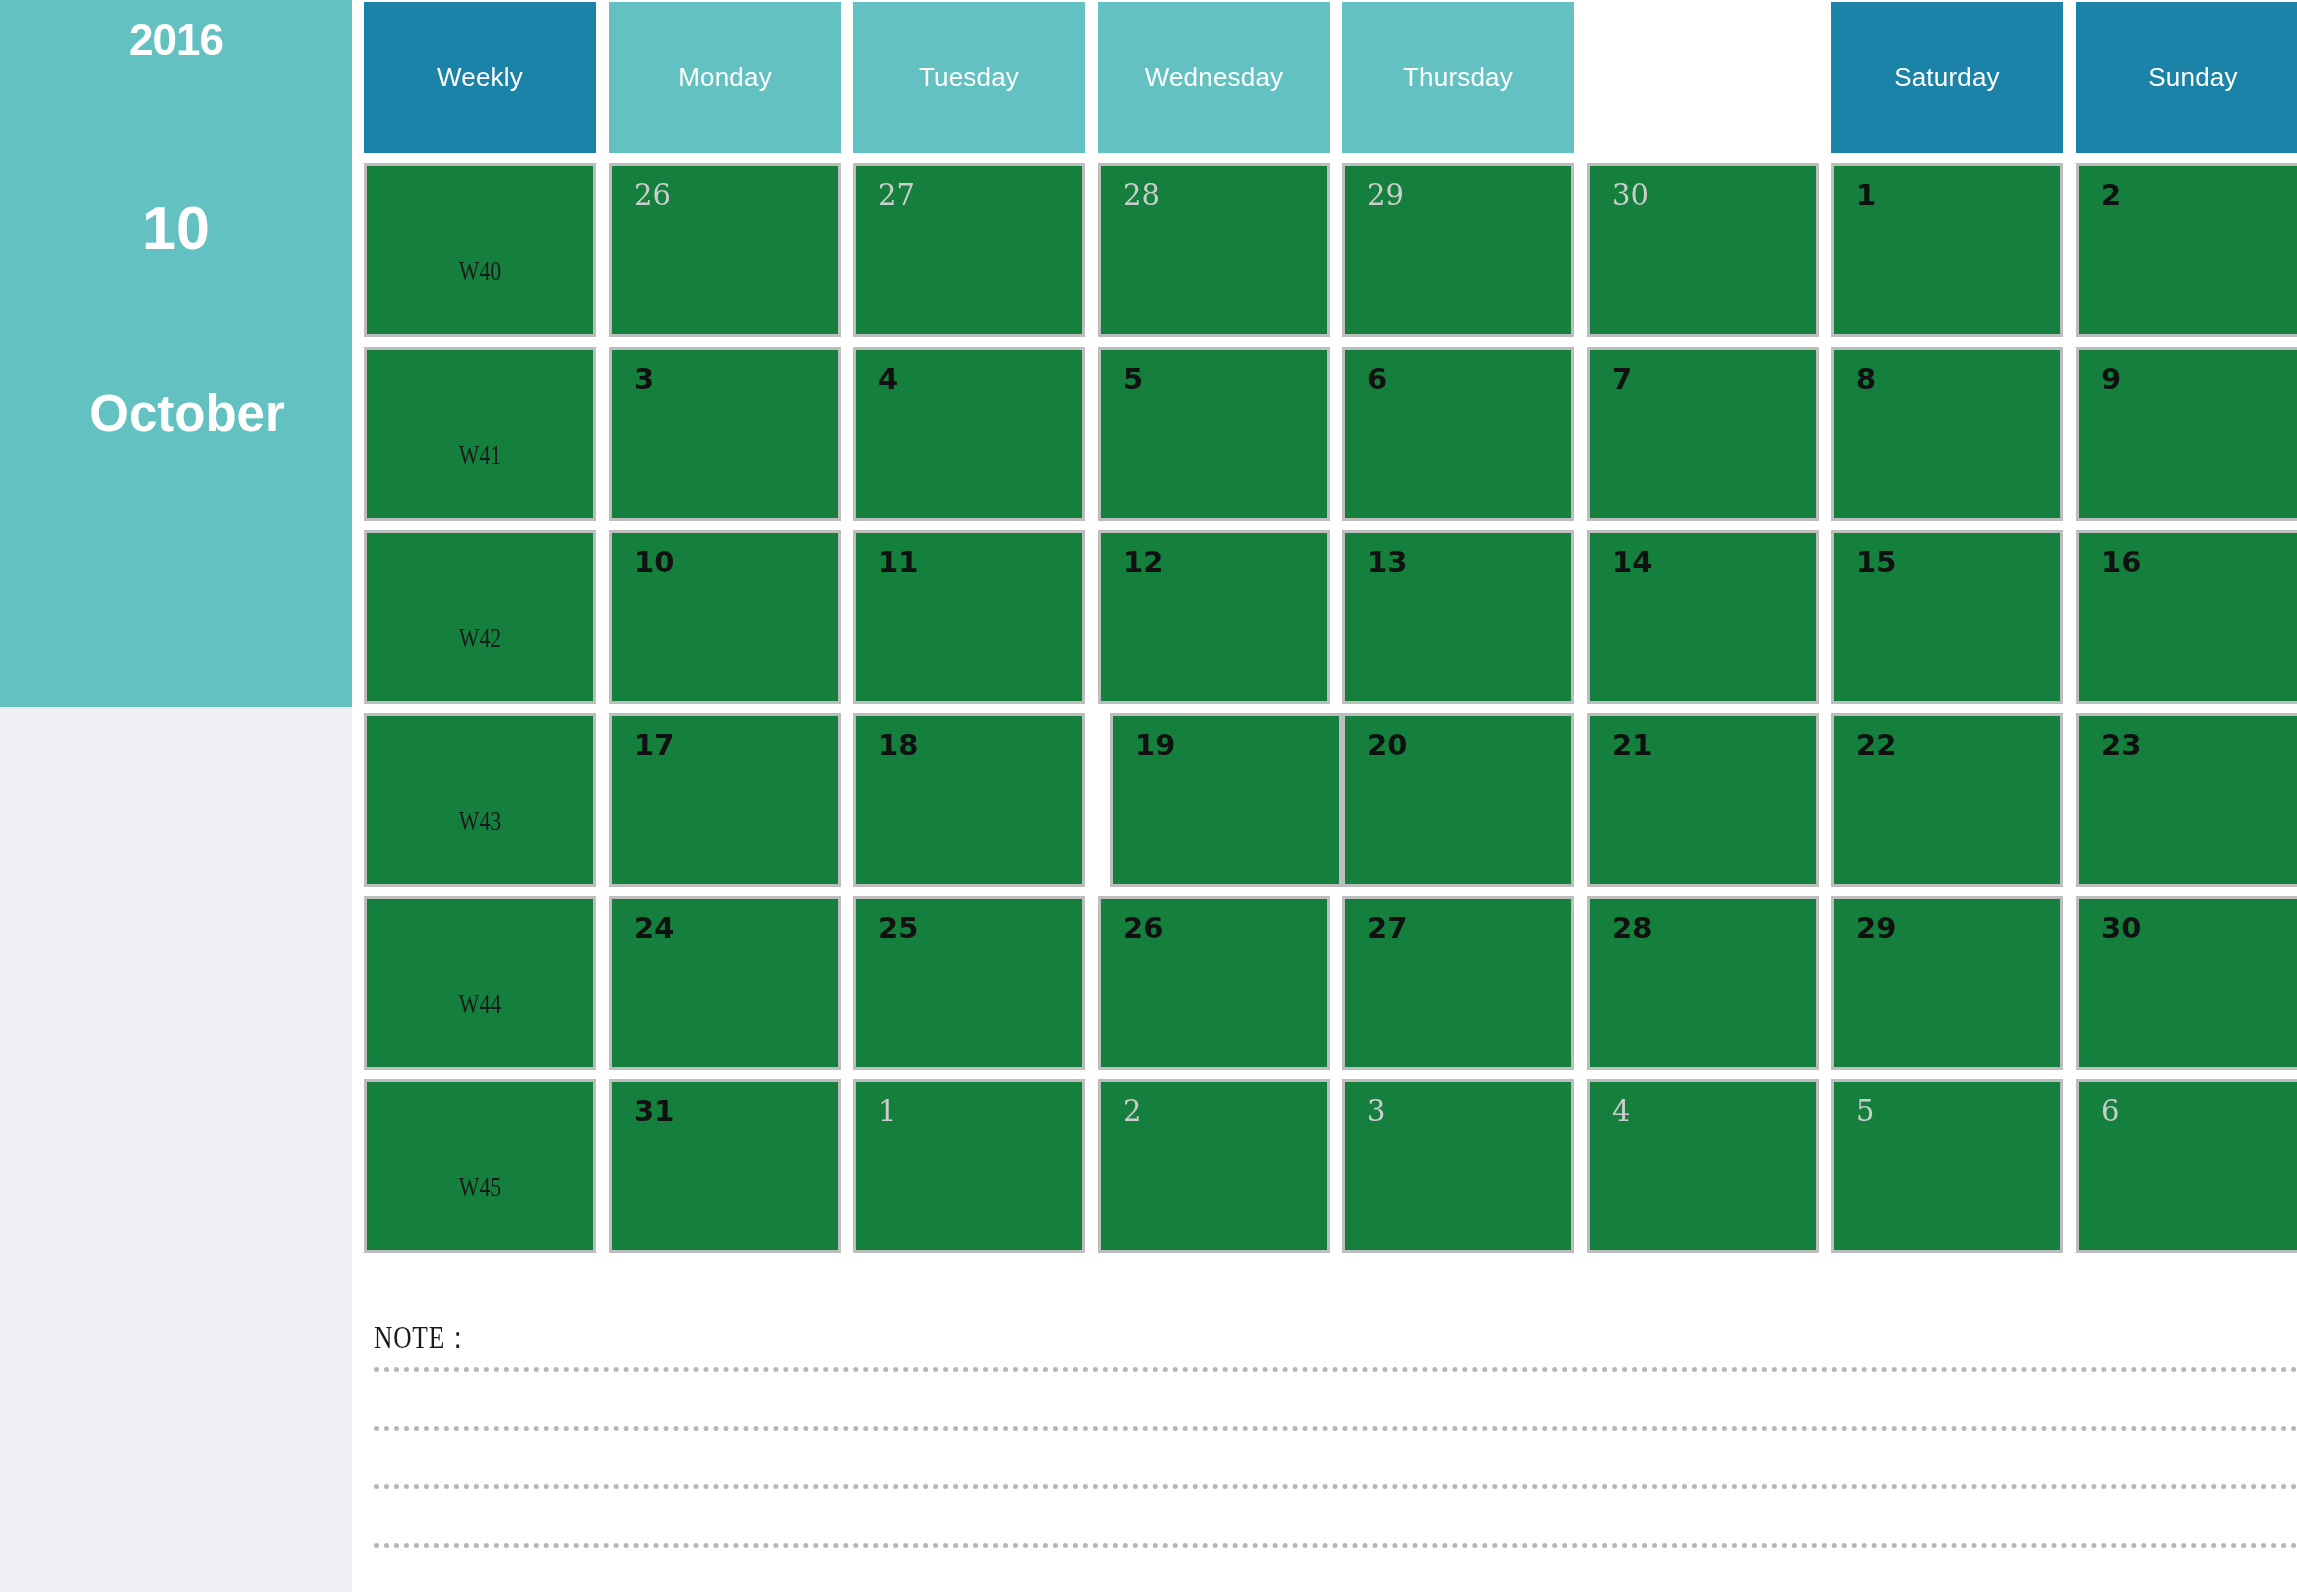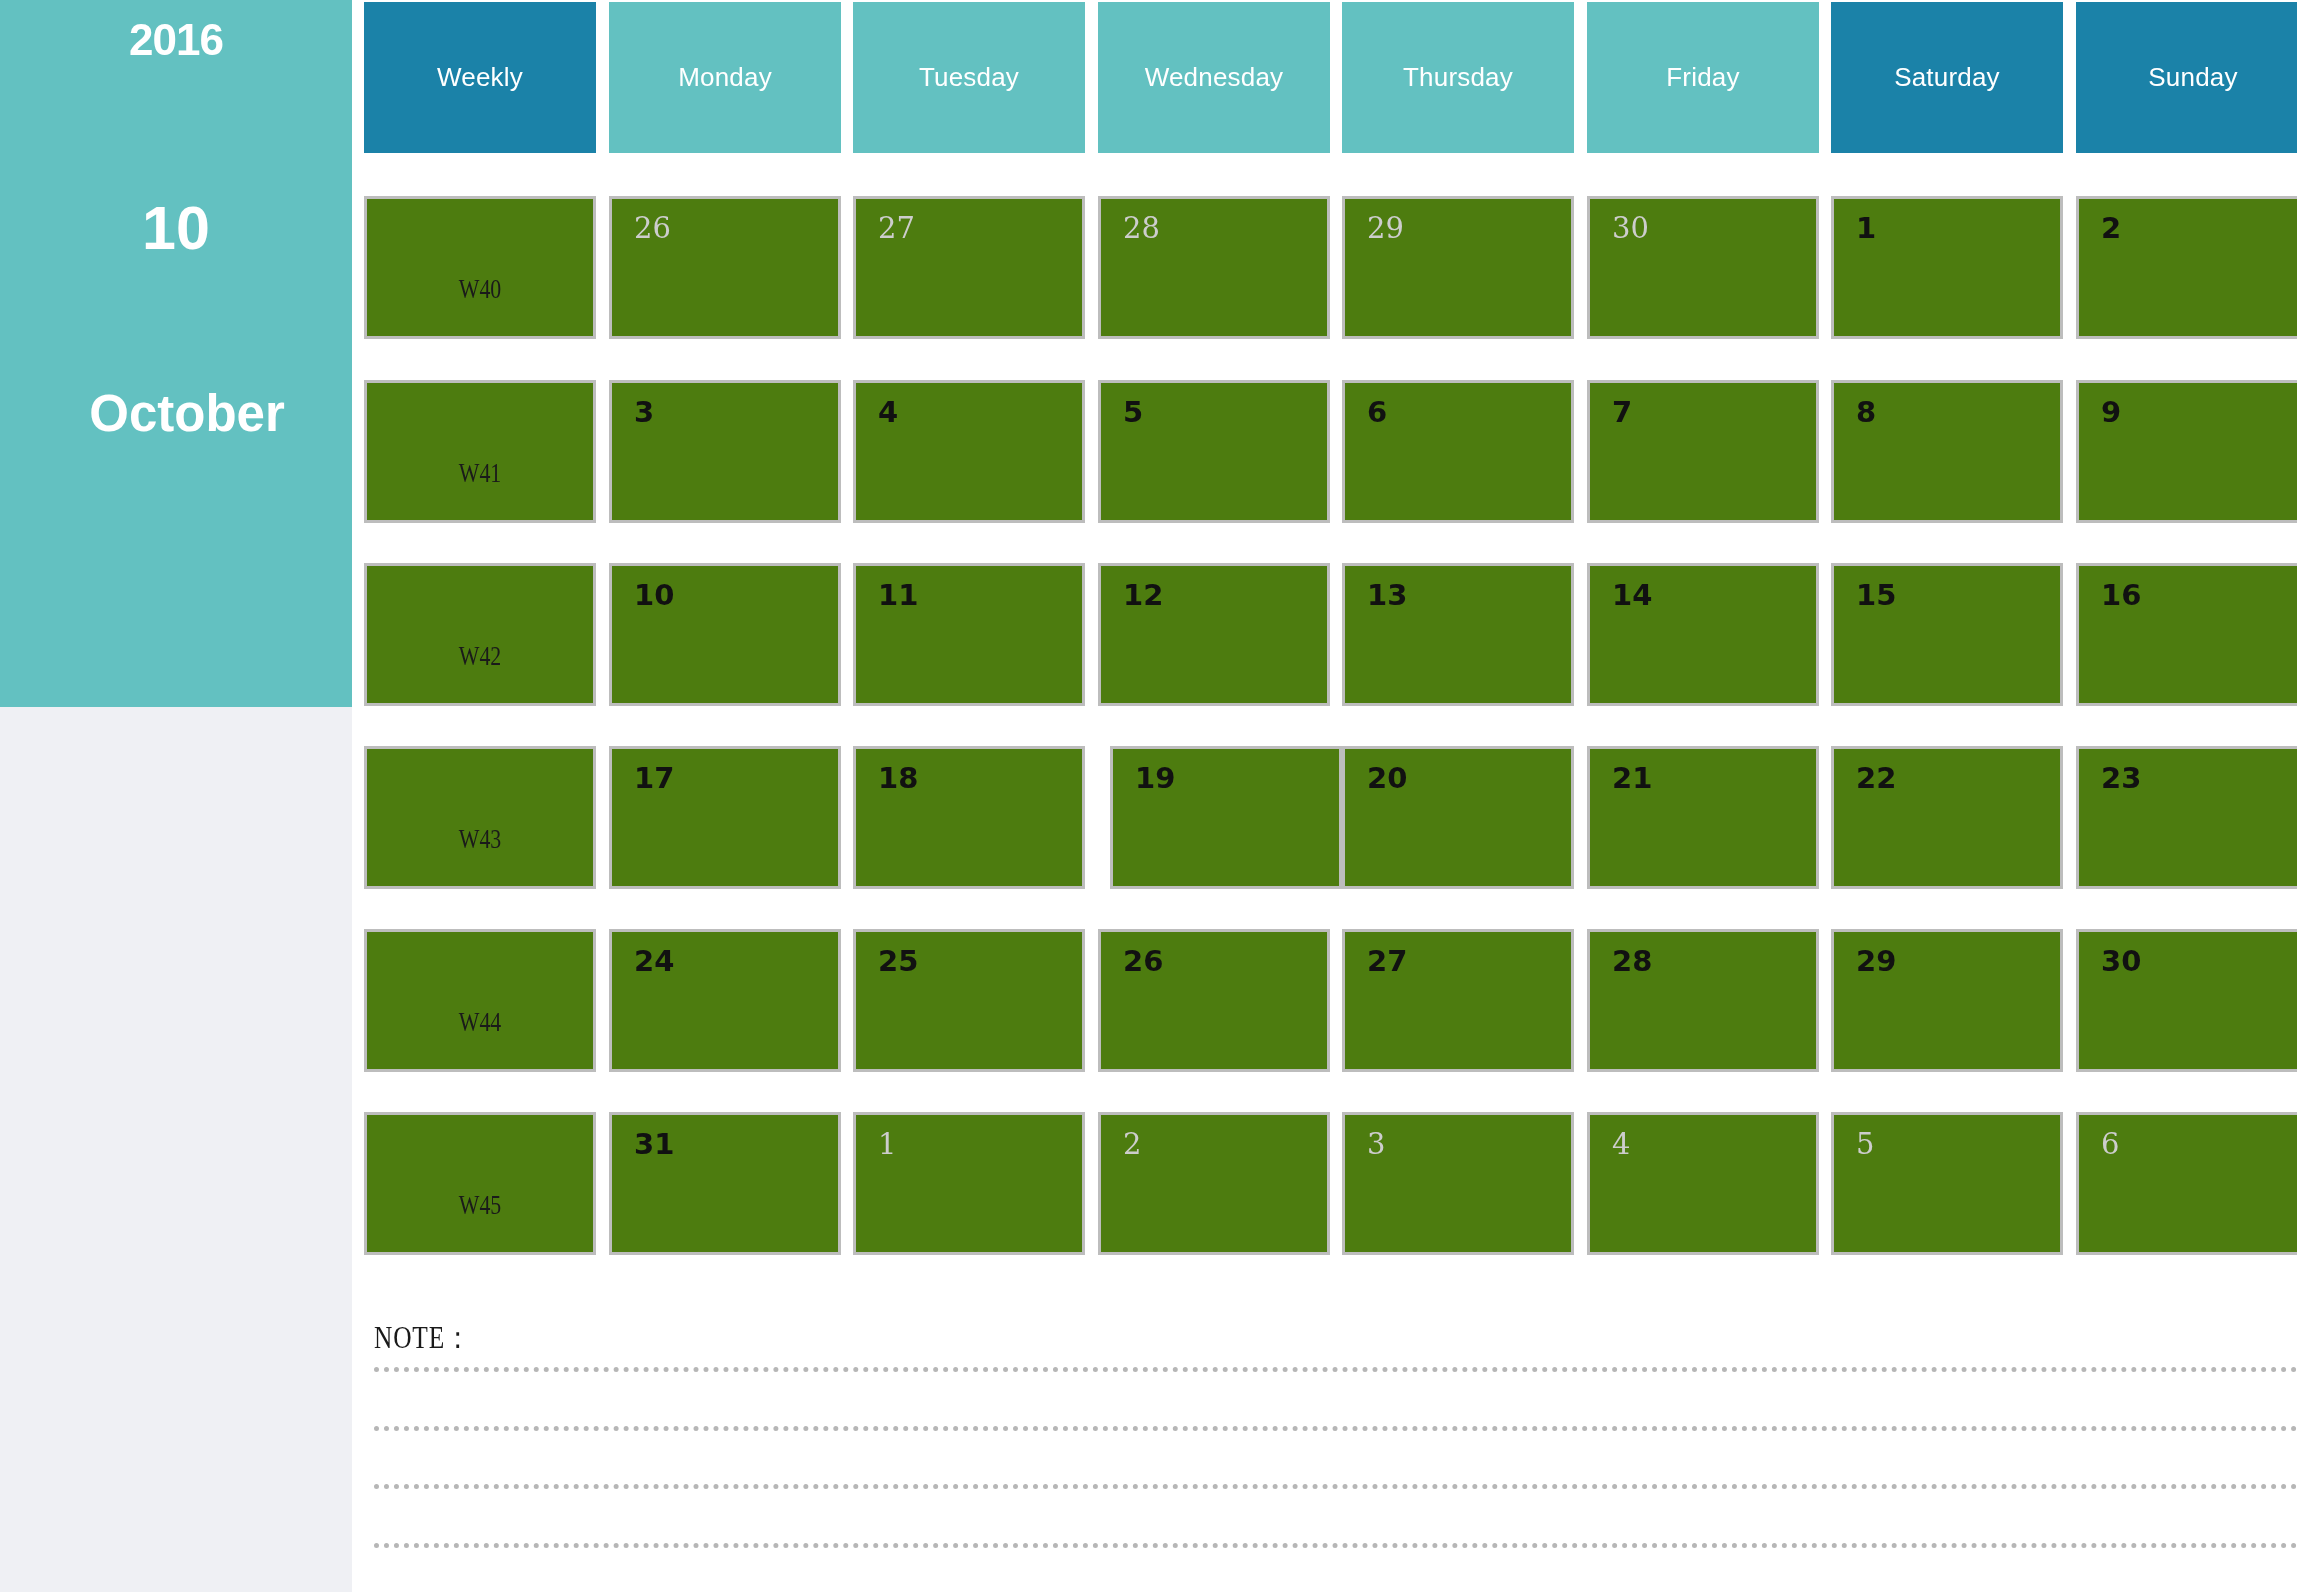--- a/index.html
+++ b/index.html
@@ -98,25 +98,24 @@
 
   .week-row {
     position: absolute;
     left: 0;
     width: 1945px;
     height: 174px;
   }
   .cell {
     position: absolute;
     top: 0;
-    height: 143px;
+    height: 174px;
     border: 3px solid #bdbdbd;
     box-sizing: border-box;
-    background: #4d7c0f;
-    margin-top: 33px;
+    background: #15803d;
   }
   .daynum {
     position: absolute;
     left: 22px;
     top: 12px;
     font-size: 29px;
     font-weight: bold;
     color: #111111;
     font-family: "DejaVu Sans", sans-serif;
   }
@@ -191,23 +190,20 @@
       </div>
       <div class="head-cell" style="left: 489px; width: 232px;">
         <span>Tuesday</span>
       </div>
       <div class="head-cell" style="left: 734px; width: 232px;">
         <span>Wednesday</span>
       </div>
       <div class="head-cell" style="left: 978px; width: 232px;">
         <span>Thursday</span>
       </div>
-      <div class="head-cell" style="left: 1223px; width: 232px;">
-        <span>Friday</span>
-      </div>
       <div class="head-cell dark" style="left: 1467px; width: 232px;">
         <span>Saturday</span>
       </div>
       <div class="head-cell dark" style="left: 1712px; width: 234px;">
         <span>Sunday</span>
       </div>
     </div>
   <div id="week-rows">
       <div class="week-row" style="top: 163px;">
         <div class="cell" style="left: 0px; width: 232px; padding-left: 30px;">

